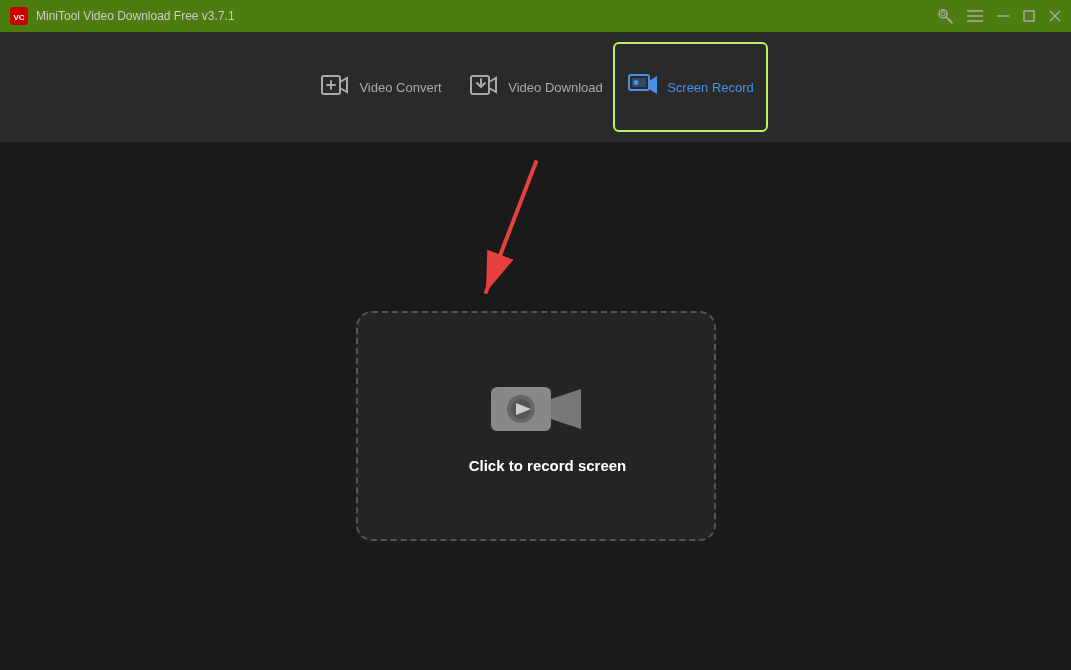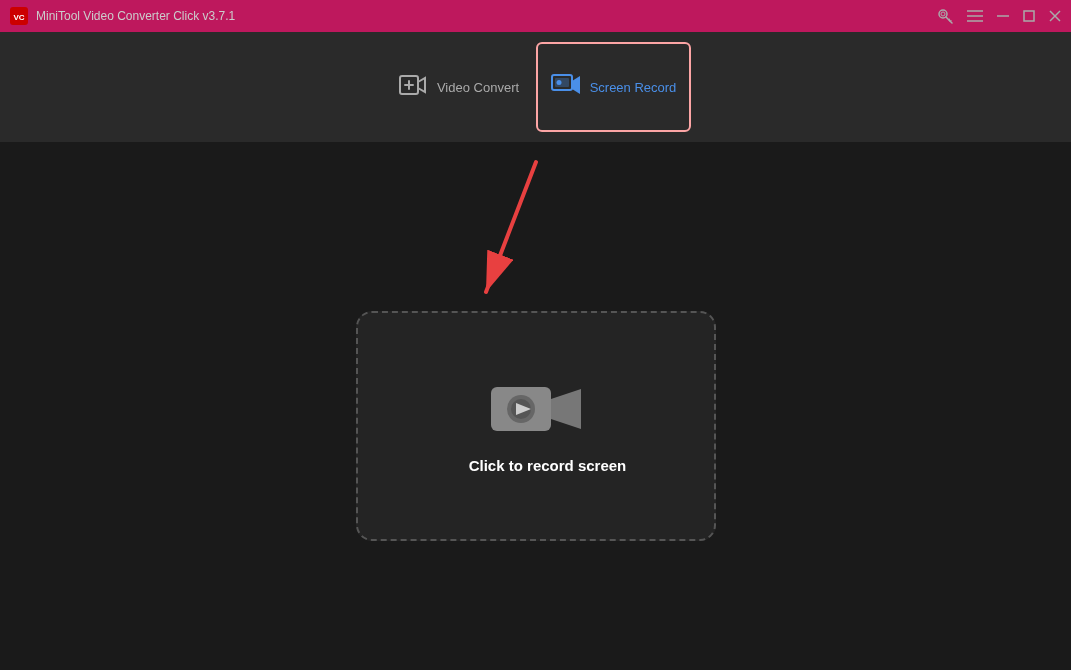--- a/index.html
+++ b/index.html
@@ -14,21 +14,21 @@
       background: #1a1a1a;
       font-family: 'Segoe UI', Arial, sans-serif;
       overflow: hidden;
       user-select: none;
     }
 
     
     .title-bar {
       width: 100%;
       height: 32px;
-      background: #be185d;
+      background: #4d7c0f;
       display: flex;
       align-items: center;
       justify-content: space-between;
       padding: 0 10px;
       -webkit-app-region: drag;
     }
 
     .title-bar-left {
       display: flex;
       align-items: center;
@@ -96,21 +96,21 @@
       justify-content: center;
       width: 155px;
       height: 90px;
       cursor: pointer;
       border-radius: 6px;
       gap: 8px;
       position: relative;
     }
 
     .nav-tab.active {
-      border: 2px solid #fca5a5;
+      border: 2px solid #bef264;
       background: transparent;
     }
 
     .nav-tab-icon {
       font-size: 28px;
       color: #aaaaaa;
       line-height: 1;
     }
 
     .nav-tab.active .nav-tab-icon {
@@ -184,21 +184,21 @@
 <body>
 
 <div class="title-bar">
   <div class="title-bar-left">
     <div class="app-logo">
       <svg width="14" height="14" viewBox="0 0 14 14">
         <rect width="14" height="14" rx="2" fill="#cc0000"></rect>
         <text x="7" y="11" text-anchor="middle" fill="white" font-size="8" font-weight="bold">VC</text>
       </svg>
     </div>
-    <span class="title-bar-title">MiniTool Video Converter Click v3.7.1</span>
+    <span class="title-bar-title">MiniTool Video Download Free v3.7.1</span>
   </div>
   <div class="title-bar-controls">
     <span class="title-bar-icon">
       <svg width="16" height="16" viewBox="0 0 16 16" fill="none">
         <circle cx="6" cy="6" r="4" stroke="#aaa" stroke-width="1.5"></circle>
         <line x1="9" y1="9" x2="15" y2="15" stroke="#aaa" stroke-width="1.5" stroke-linecap="round"></line>
         <circle cx="6" cy="6" r="2" fill="none" stroke="#aaa" stroke-width="1"></circle>
         <line x1="11" y1="12" x2="13" y2="11" stroke="#aaa" stroke-width="1.2"></line>
         <line x1="12.5" y1="13.5" x2="14.5" y2="12.5" stroke="#aaa" stroke-width="1.2"></line>
       </svg>
@@ -235,20 +235,30 @@
     <div class="nav-tab-icon">
       <svg width="32" height="32" viewBox="0 0 32 32" fill="none">
         <rect x="3" y="7" width="18" height="18" rx="2" stroke="#aaa" stroke-width="2" fill="none"></rect>
         <path d="M21 13l7-4v14l-7-4V13z" stroke="#aaa" stroke-width="2" fill="none"></path>
         <path d="M8 16h8M12 12v8" stroke="#aaa" stroke-width="2" stroke-linecap="round"></path>
       </svg>
     </div>
     <span class="nav-tab-label">Video Convert</span>
   </div>
 
+  <div class="nav-tab">
+    <div class="nav-tab-icon">
+      <svg width="32" height="32" viewBox="0 0 32 32" fill="none">
+        <rect x="3" y="7" width="18" height="18" rx="2" stroke="#aaa" stroke-width="2" fill="none"></rect>
+        <path d="M21 13l7-4v14l-7-4V13z" stroke="#aaa" stroke-width="2" fill="none"></path>
+        <path d="M9 14l4 4 4-4M13 10v8" stroke="#aaa" stroke-width="2" stroke-linecap="round" stroke-linejoin="round"></path>
+      </svg>
+    </div>
+    <span class="nav-tab-label">Video Download</span>
+  </div>
 
   <div class="nav-tab active">
     <div class="nav-tab-icon">
       <svg width="32" height="32" viewBox="0 0 32 32" fill="none">
         <rect x="2" y="6" width="20" height="15" rx="2" stroke="#4a8fe8" stroke-width="2" fill="none"></rect>
         <rect x="5" y="9" width="14" height="9" rx="1" fill="#4a8fe8" opacity="0.3"></rect>
         <path d="M22 12l8-5v18l-8-5V12z" fill="#4a8fe8"></path>
         <circle cx="9" cy="13.5" r="2.5" fill="#4a8fe8"></circle>
       </svg>
     </div>

